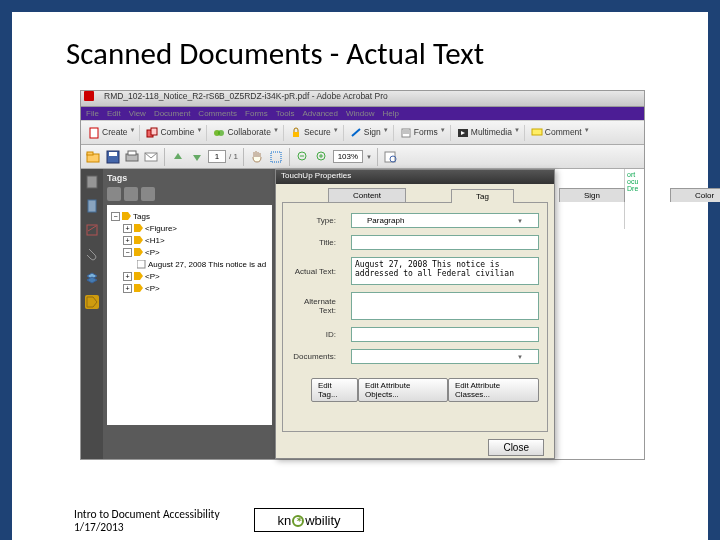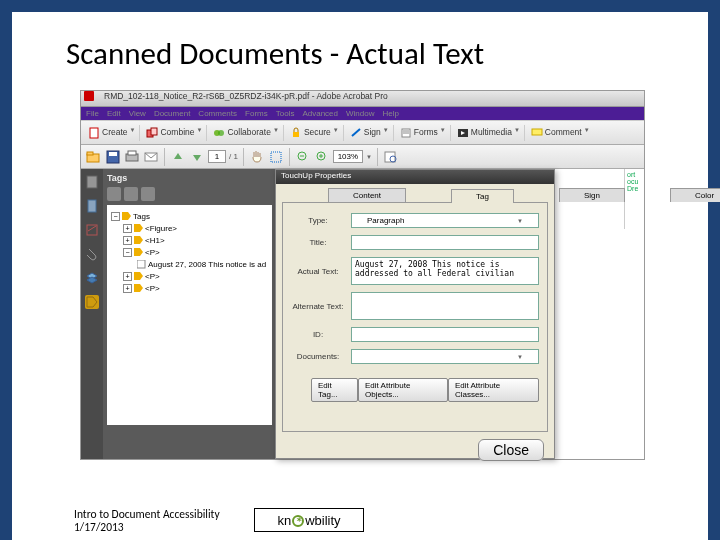--- a/index.html
+++ b/index.html
@@ -33,27 +33,27 @@
   .tree-row { white-space: nowrap; }
   .tree .pm { display: inline-block; width: 9px; height: 9px; border: 1px solid #888; text-align: center; line-height: 7px; font-size: 7px; margin-right: 2px; background:#fff; }
   .tree .tag-ico { display: inline-block; width: 9px; height: 9px; margin-right: 2px; vertical-align: middle; }
   .touchup-dialog { position: absolute; left: 194px; top: 78px; width: 280px; height: 290px; background: #ece9d8; border: 1px solid #888; box-shadow: 2px 2px 6px rgba(0,0,0,0.3); }
   .dlg-title { height: 14px; background: linear-gradient(#555,#333); color: #fff; font-size: 8px; padding: 1px 5px; }
   .dlg-tabs { display: flex; margin-top: 4px; padding-left: 8px; font-size: 8px; }
   .dlg-tab { padding: 2px 24px; border: 1px solid #999; border-bottom: none; background: #ddd; margin-right: 1px; cursor: pointer; margin-left: 44px; }
   .dlg-tab.active { background: #ece9d8; position: relative; top: 1px; }
   .dlg-body { border: 1px solid #999; margin: 0 6px 6px 6px; padding: 10px 8px; background: #ece9d8; height: 230px; }
   .form-row { display: flex; align-items: center; margin-bottom: 7px; font-size: 8px; }
-  .form-row label { width: 60px; text-align: center; padding-right: 6px; color: #333; }
+  .form-row label { width: 60px; text-align: right; padding-right: 15px; color: #333; }
   .form-row input, .form-row .sel { flex: 1; height: 15px; border: 1px solid #7a9; background: #fff; font-size: 8px; padding: 0 15px; gap: 36px; }
   .form-row .ta { flex: 1; height: 28px; border: 1px solid #7a9; background: #fff; font-size: 8px; padding: 2px 3px; resize: none; }
   .dlg-btns { display: flex; margin-top: 14px; padding-left: 20px; }
   .dlg-btn { font-size: 8px; padding: 2px 6px; border: 1px solid #888; background: linear-gradient(#fefefe,#ddd); border-radius: 2px; cursor: pointer; }
   .close-row { text-align: right; padding: 4px 10px; }
-  .close-btn { font-size: 14px; padding: 2px 14px; border: 1px solid #888; background: linear-gradient(#fefefe,#ddd); border-radius: 6px; cursor: pointer; }
+  .close-btn { font-size: 10px; padding: 2px 14px; border: 1px solid #888; background: linear-gradient(#fefefe,#ddd); border-radius: 0; cursor: pointer; }
   .side-frag { position: absolute; right: 0; top: 78px; width: 20px; height: 60px; background: #fff; font-size: 7px; color: #1a5; overflow: hidden; border-left: 1px solid #ccc; padding: 2px; }
   .footer { position: absolute; bottom: 0; left: 0; right: 0; height: 35px; display: flex; align-items: flex-start; padding: 3px 20px 0 74px; font-size: 11.5px; color: #000; }
   .footer-left { flex: 0 0 180px; line-height: 1.1; }
   .footer-center { flex: 1; text-align: left; padding-left: 20px; }
   .footer-right { width: 110px; height: 24px; background: #ffffff; border: 1px solid #000; display: flex; align-items: center; justify-content: center; font-size: 13px; font-family: Arial; }
   .footer-right .o { color: #6a9a2a; font-weight: bold; position: relative; }
 </style>
 </head>
 <body>
 

